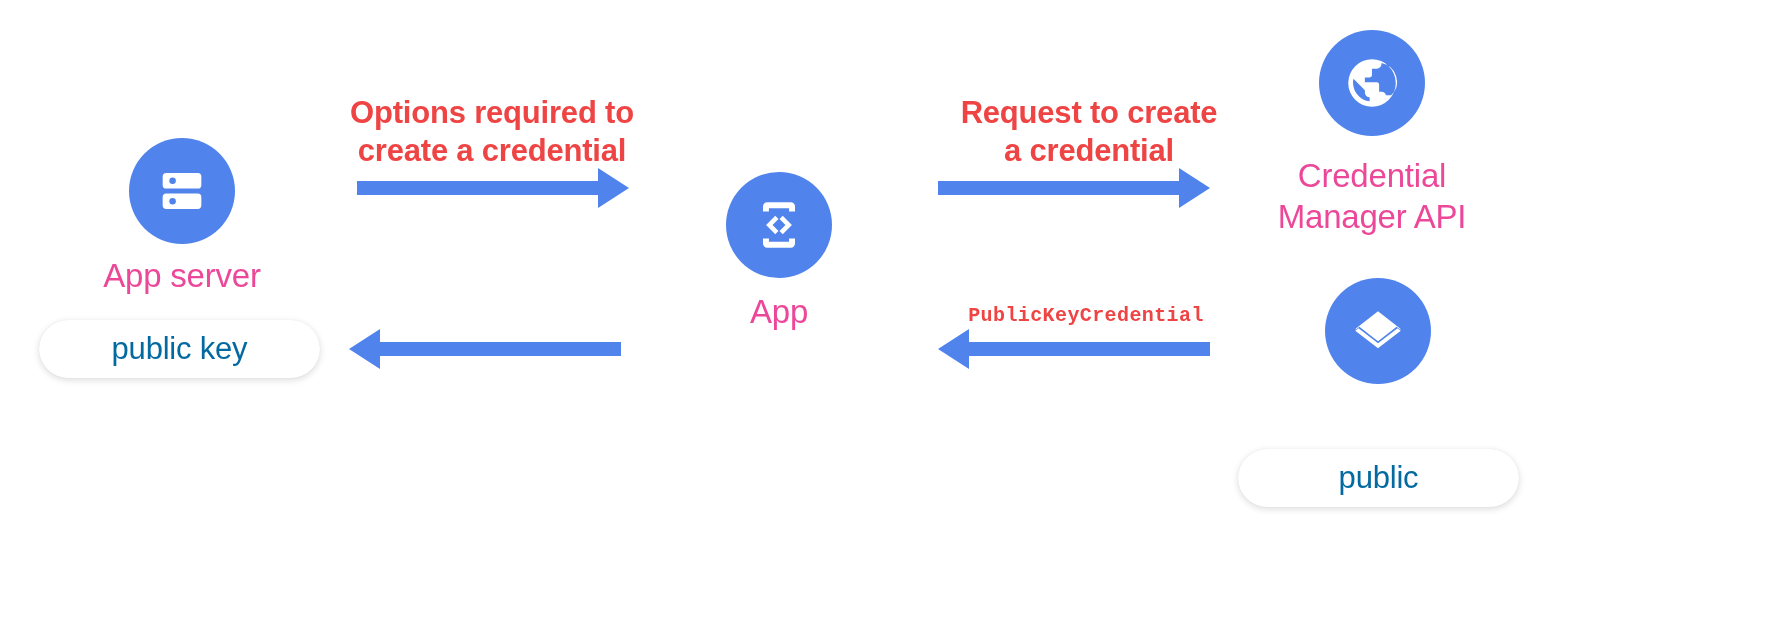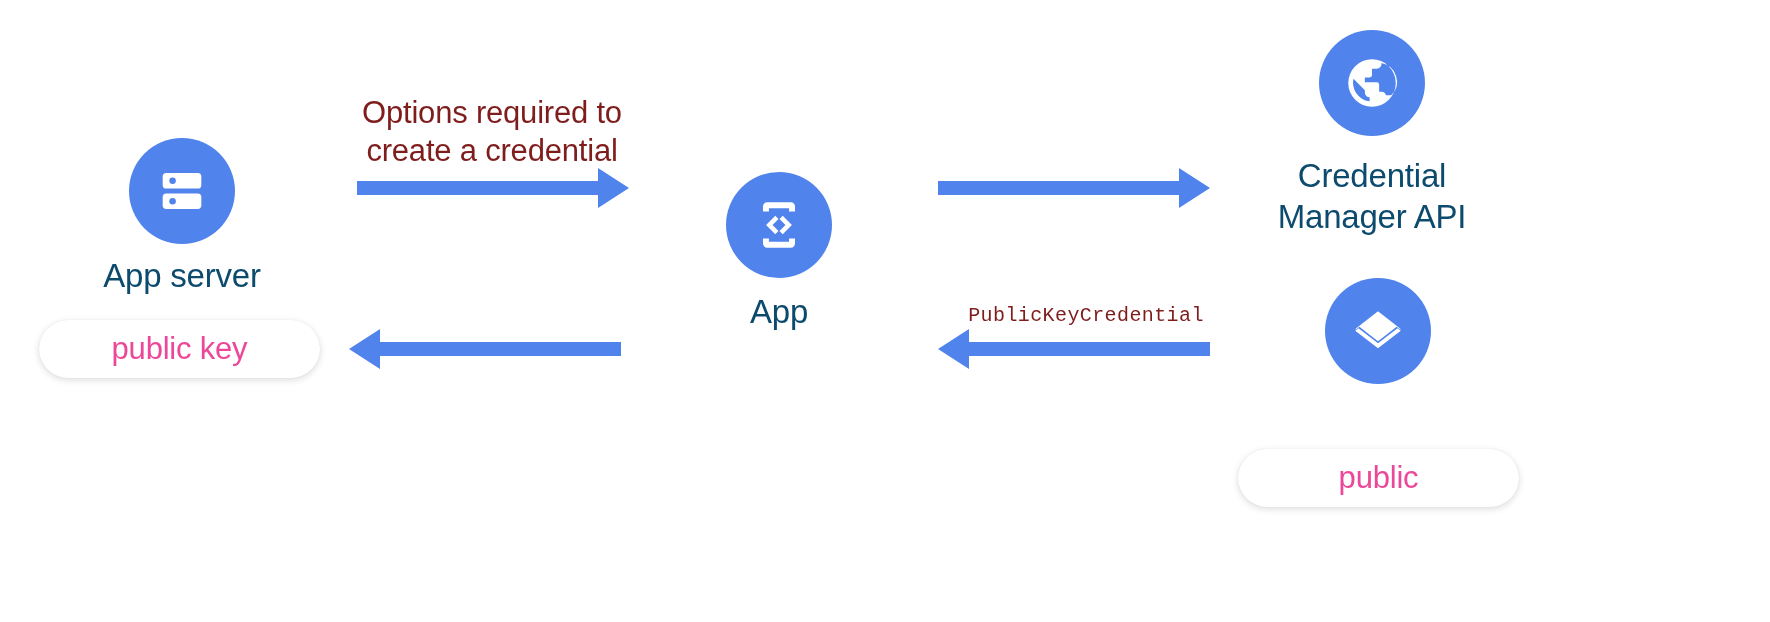--- a/index.html
+++ b/index.html
@@ -27,54 +27,55 @@
     display: flex;
     align-items: center;
     justify-content: center;
   }
   .badge svg { display: block; }
 
   
   .caption {
     position: absolute;
     text-align: center;
-    color: #0c4a6e;
+    color: #ec4899;
     font-family: "Liberation Sans", sans-serif;
     font-size: 33px;
     line-height: 41px;
     font-weight: 400;
     letter-spacing: -0.2px;
     white-space: pre-line;
   }
 
   
   .pill {
     position: absolute;
     background: #ffffff;
     border-radius: 999px;
     box-shadow: 0 2px 7px rgba(0,0,0,0.14), 0 0 1px rgba(0,0,0,0.10);
     display: flex;
     align-items: center;
     justify-content: center;
-    color: #ec4899;
+    color: #0369a1;
     font-family: "Liberation Sans", sans-serif;
     font-size: 31px;
     letter-spacing: -0.2px;
   }
 
   
   .arrow-label {
     position: absolute;
     text-align: center;
-    color: #7f1d1d;
+    color: #ef4444;
     font-family: "Liberation Sans", sans-serif;
     font-size: 31px;
     line-height: 38px;
     letter-spacing: -0.2px;
     white-space: pre-line;
+    font-weight: bold;
   }
   .arrow-label.mono {
     font-family: "Liberation Mono", "DejaVu Sans Mono", monospace;
     font-size: 20px;
     letter-spacing: 0.4px;
   }
 
   
   .arrow { position: absolute; }
   .arrow svg { display: block; overflow: visible; }
@@ -116,20 +117,22 @@
       <svg width="62" height="62" viewBox="0 0 24 24" aria-hidden="true">
         <path d="M7.4 3.2h9.2a1.6 1.6 0 0 1 1.6 1.6v2.0h-2.3V5.5H8.1v1.3H5.8V4.8A1.6 1.6 0 0 1 7.4 3.2Z" fill="#ffffff"></path>
         <path d="M5.8 17.2h2.3v1.3h7.8v-1.3h2.3v2.0a1.6 1.6 0 0 1-1.6 1.6H7.4a1.6 1.6 0 0 1-1.6-1.6Z" fill="#ffffff"></path>
         <path d="M10.55 8.45 7.0 12l3.55 3.55 1.25-1.25L9.5 12l2.3-2.3Z" fill="#ffffff"></path>
         <path d="M13.45 8.45 17.0 12l-3.55 3.55-1.25-1.25L14.5 12l-2.3-2.3Z" fill="#ffffff"></path>
       </svg>
     </span>
   </div>
   <div class="caption" style="left:629px; top:291px; width:300px;">App</div>
 
+  <div class="arrow-label" style="left:930px; top:94px; width:318px;">Request to create
+a credential</div>
   <div class="arrow" style="left:938px; top:168px; width:272px; height:40px;">
     <svg width="272" height="40" viewBox="0 0 272 40">
       <path d="M0,13 L241,13 L241,0 L272,20 L241,40 L241,27 L0,27 Z" fill="#5083ec"></path>
     </svg>
   </div>
 
   <div class="arrow-label mono" style="left:886px; top:297px; width:400px;">PublicKeyCredential</div>
   <div class="arrow" style="left:938px; top:329px; width:272px; height:40px;">
     <svg width="272" height="40" viewBox="0 0 272 40">
       <path d="M272,13 L31,13 L31,0 L0,20 L31,40 L31,27 L272,27 Z" fill="#5083ec"></path>

